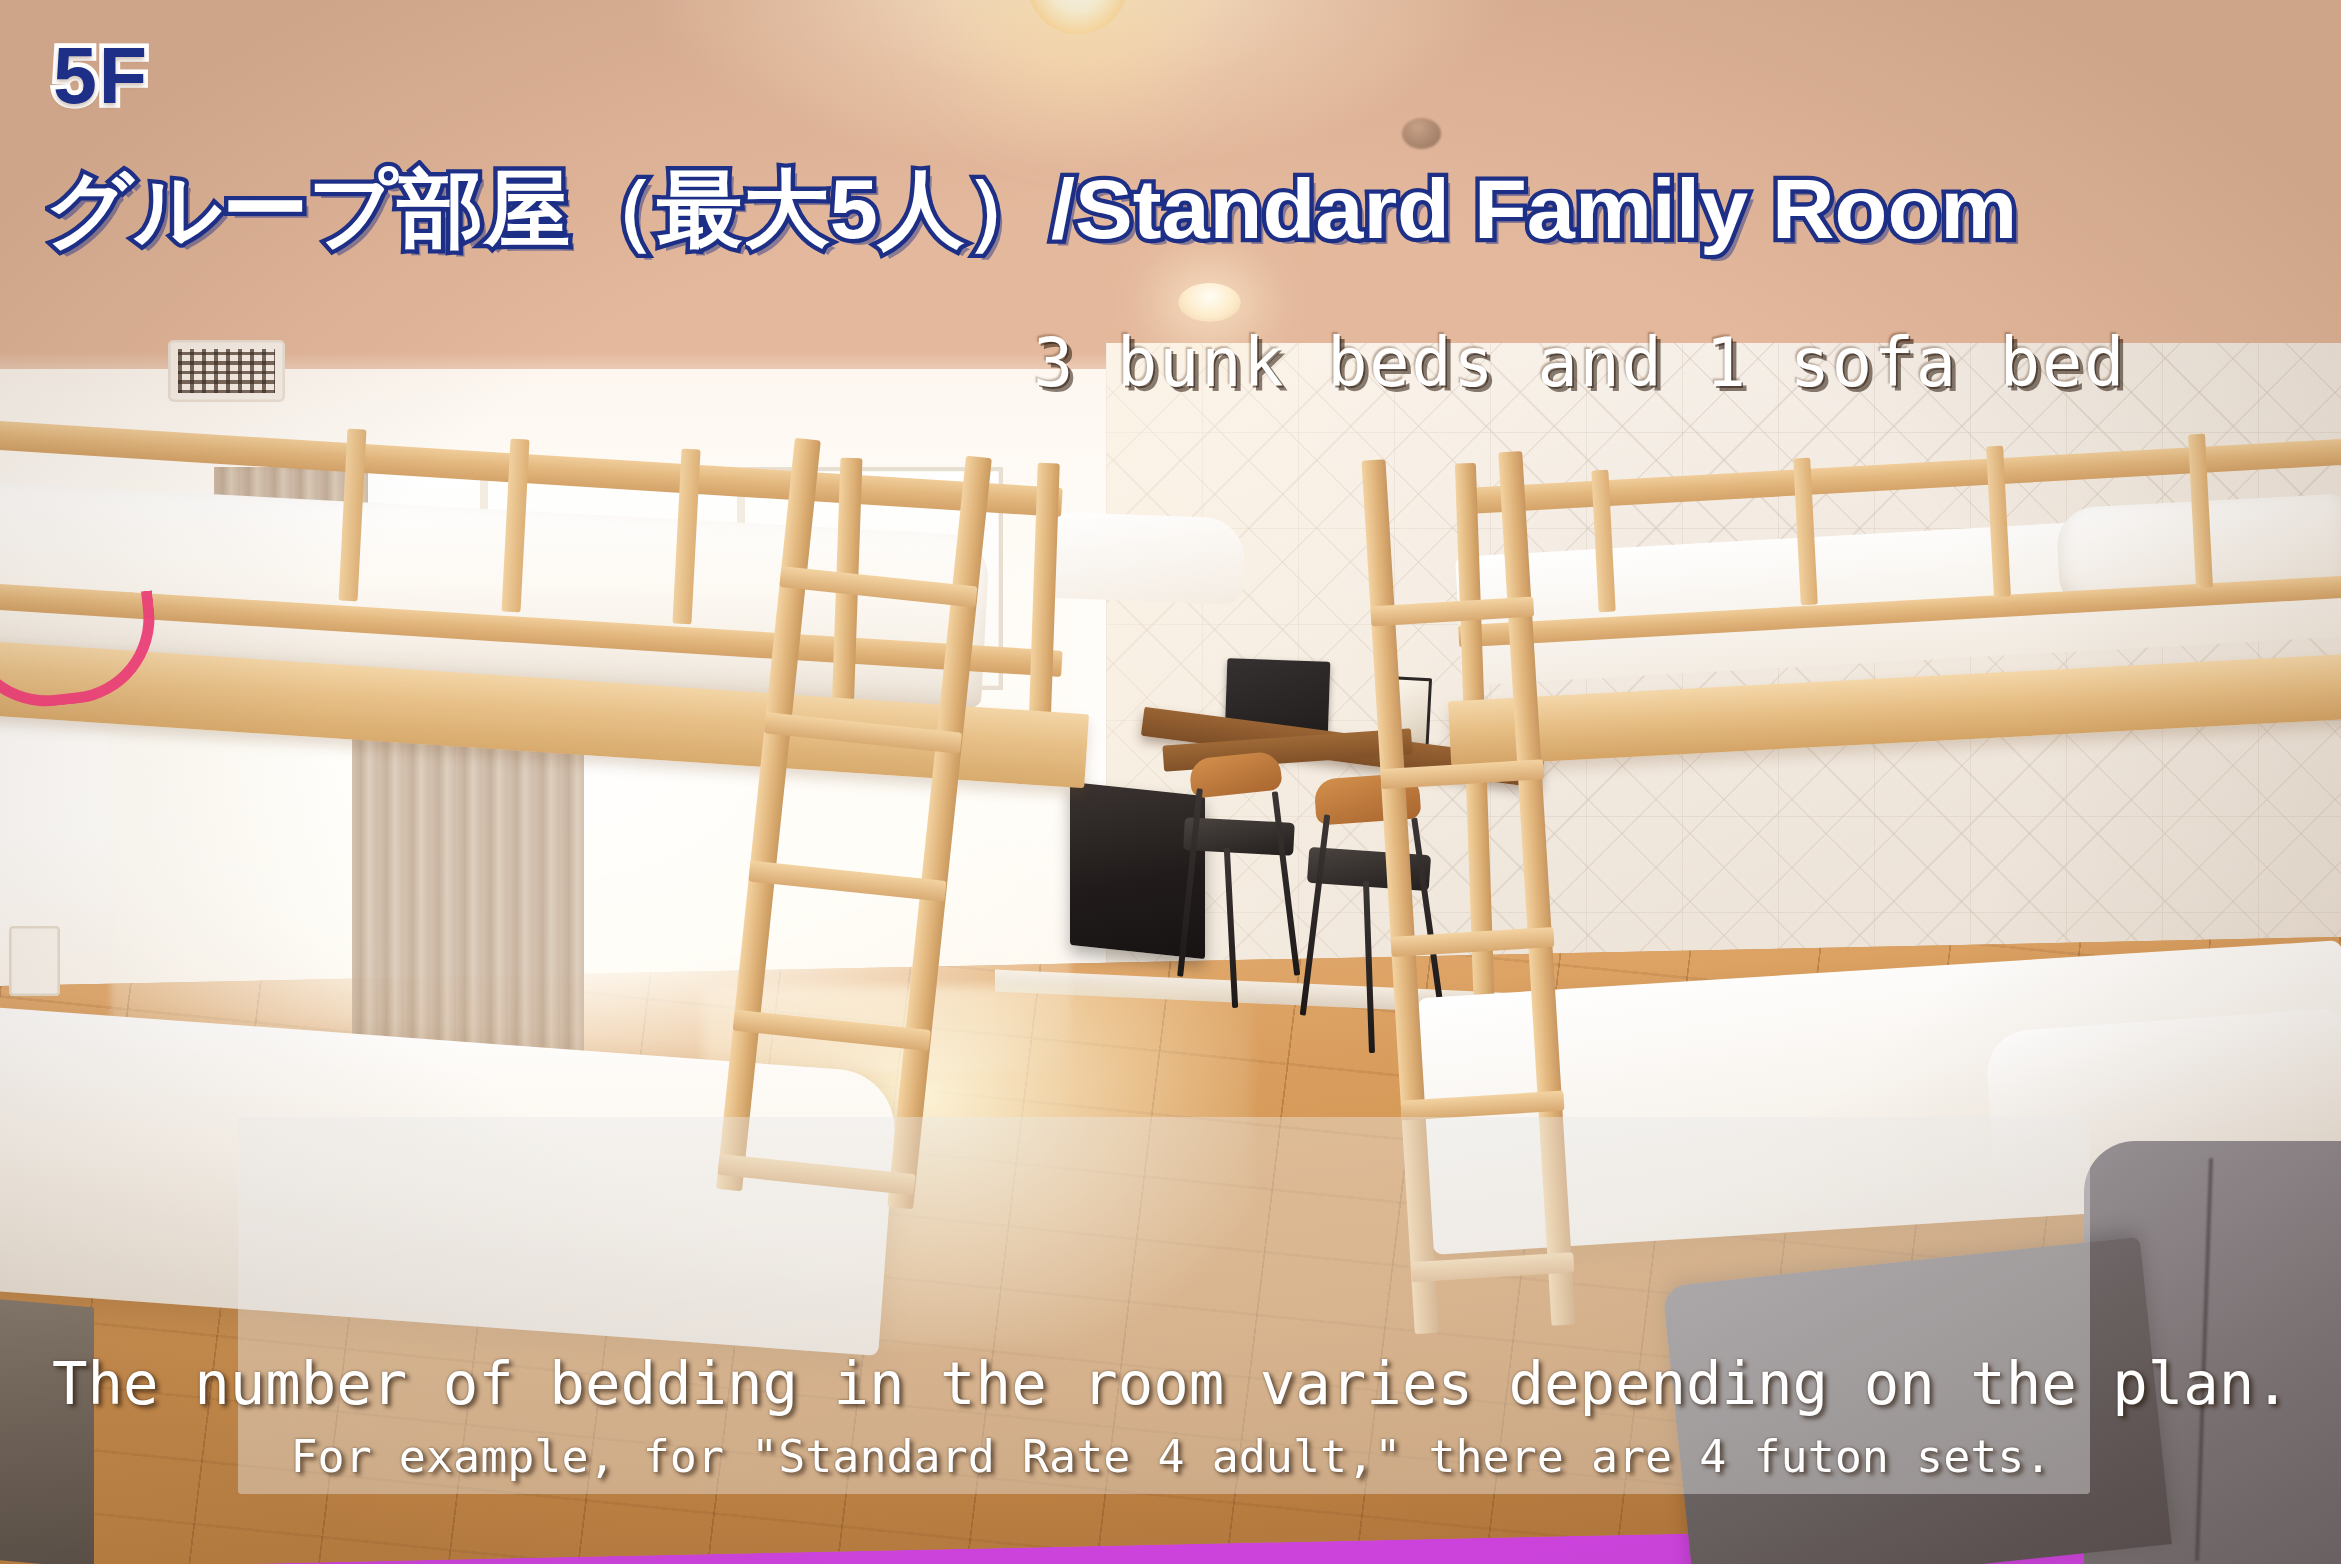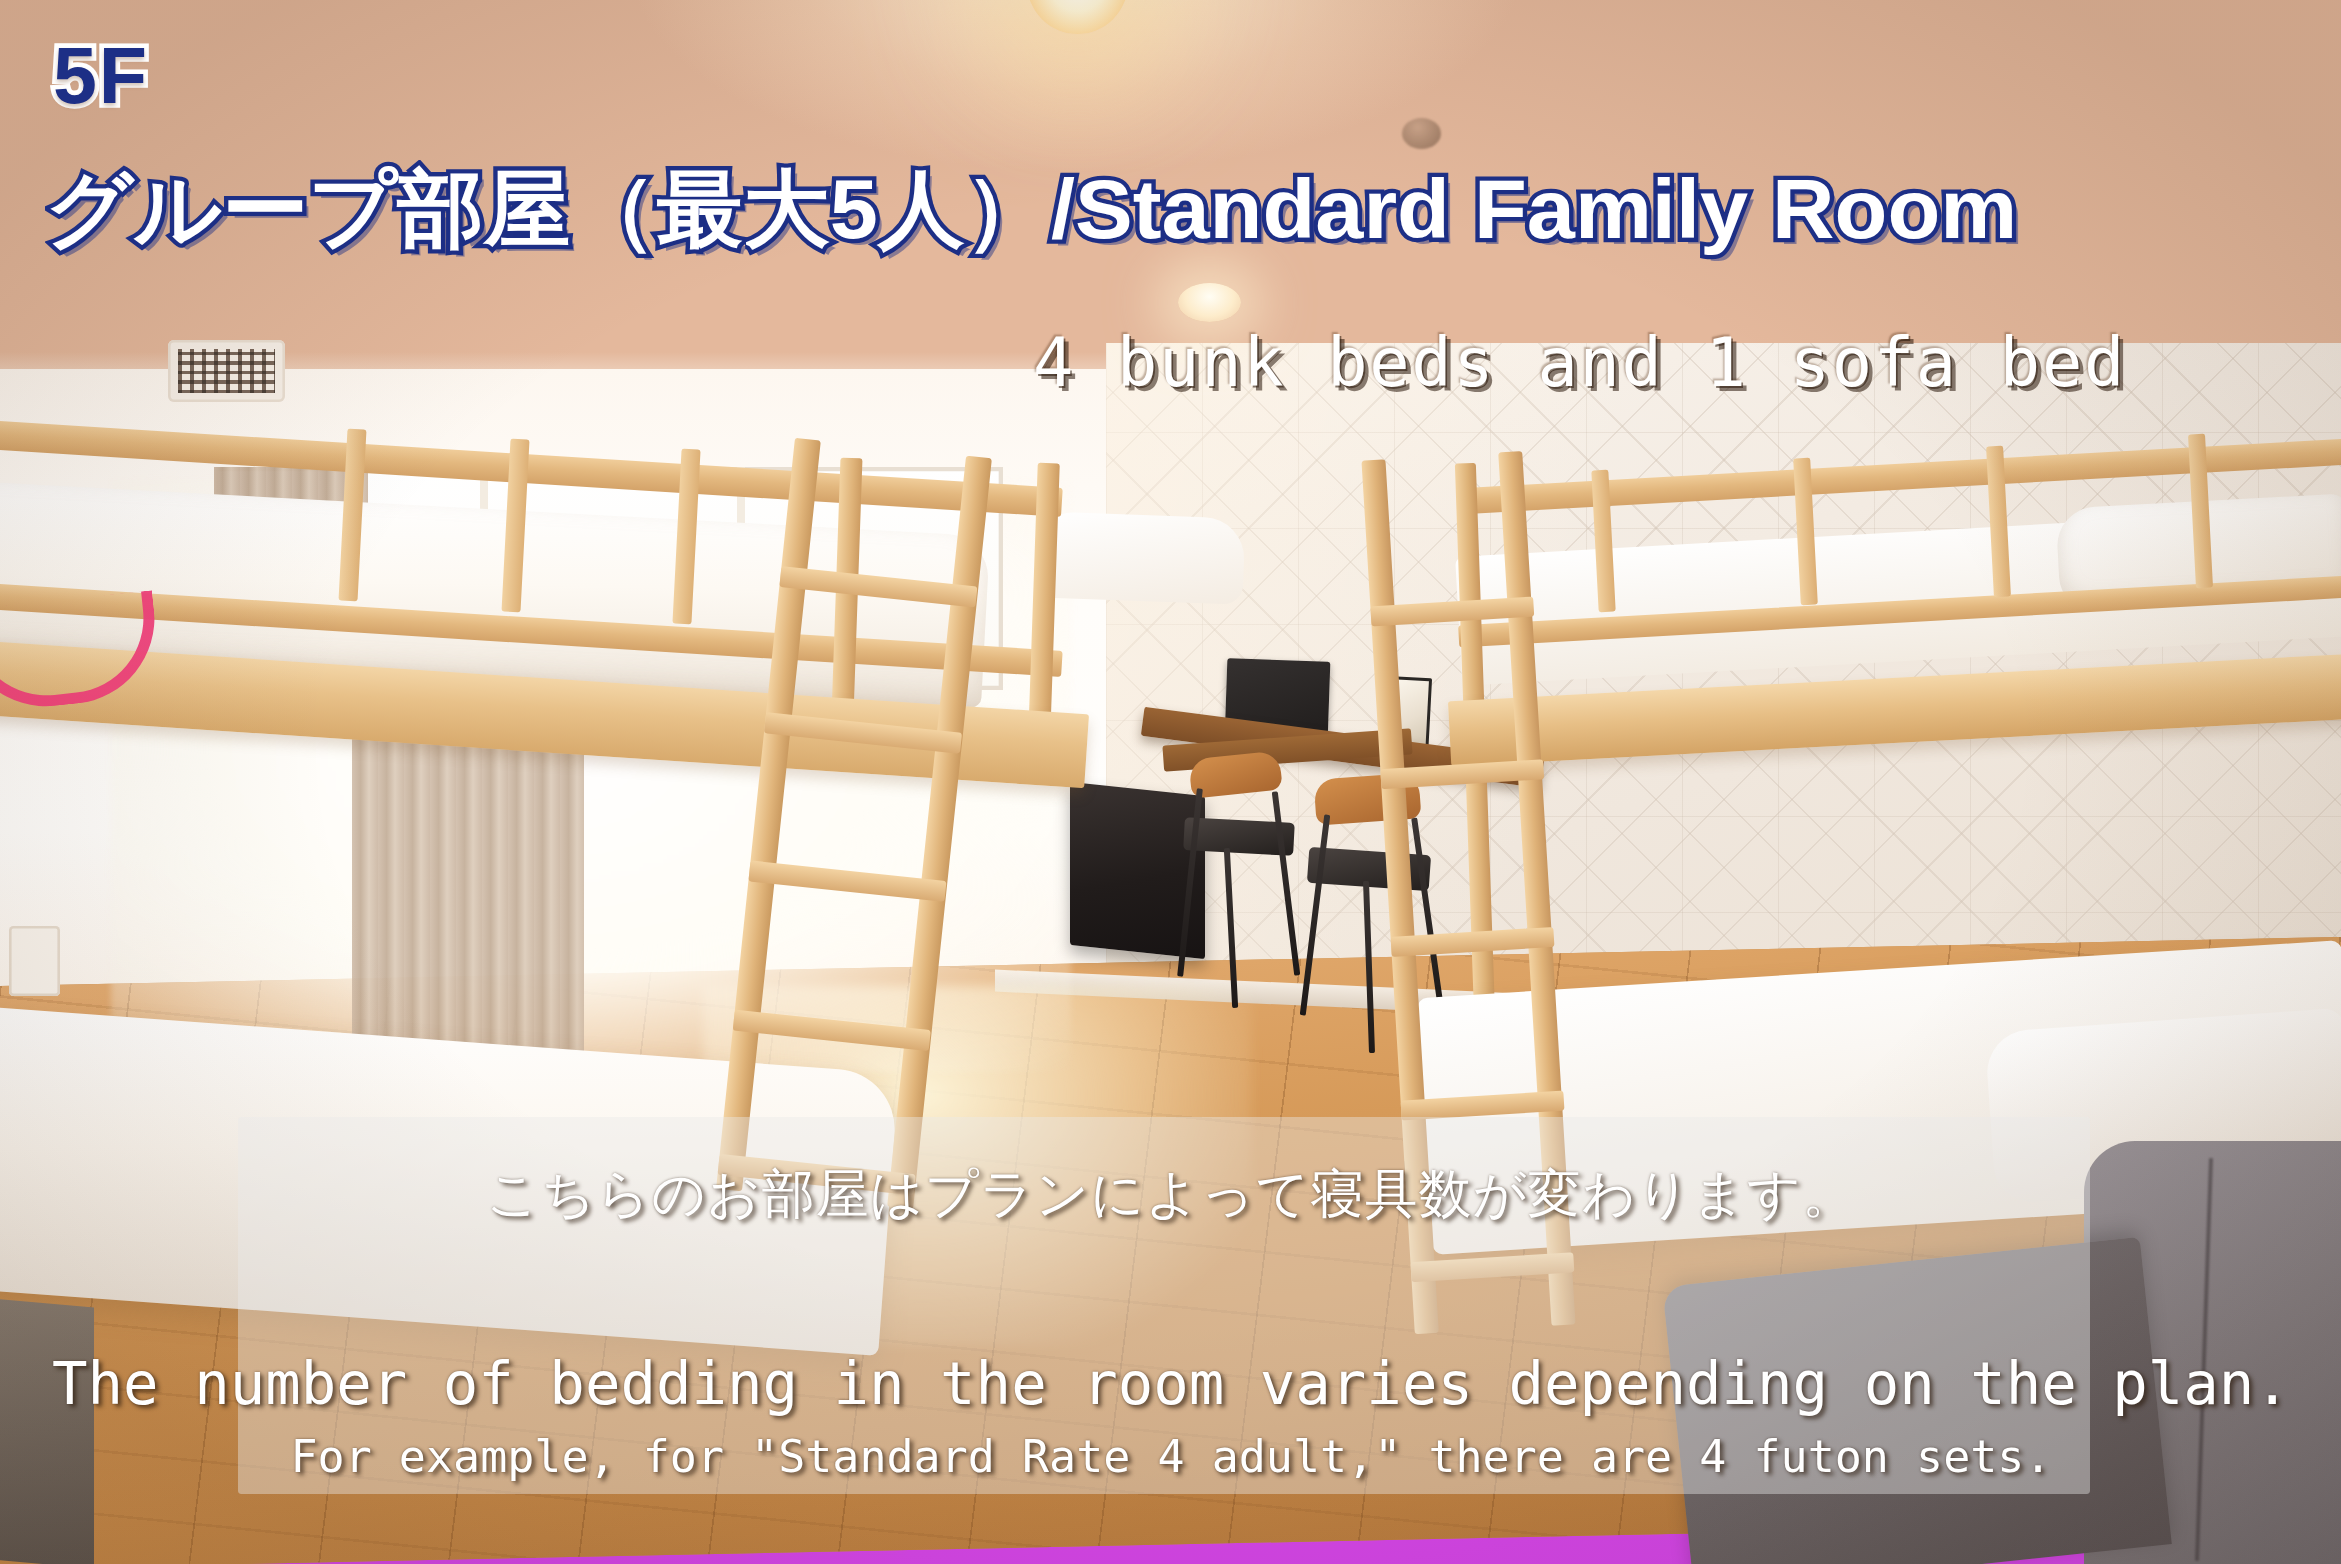--- a/index.html
+++ b/index.html
@@ -396,22 +396,21 @@
     <div class="sofa-seam"></div>
     <div class="sofa"></div>
 
     <div class="vignette"></div>
   </div>
 
   <div class="floor-badge">5F</div>
 
   <div class="title-main">グループ部屋（最大5人）/Standard Family Room</div>
 
-  <div class="subtitle">4 bunk beds and 1 sofa bed</div>
+  <div class="subtitle">3 bunk beds and 1 sofa bed</div>
 
   <div class="caption-panel"></div>
 
-  <div class="cap-line cap-jp1">こちらのお部屋はプランによって寝具数が変わります。</div>
   <div class="cap-line cap-en1">The number of bedding in the room varies depending on the plan.</div>
   <div class="cap-line cap-en2">For example, for "Standard Rate 4 adult," there are 4 futon sets.</div>
 
 </div>
 
 
 </body></html>

